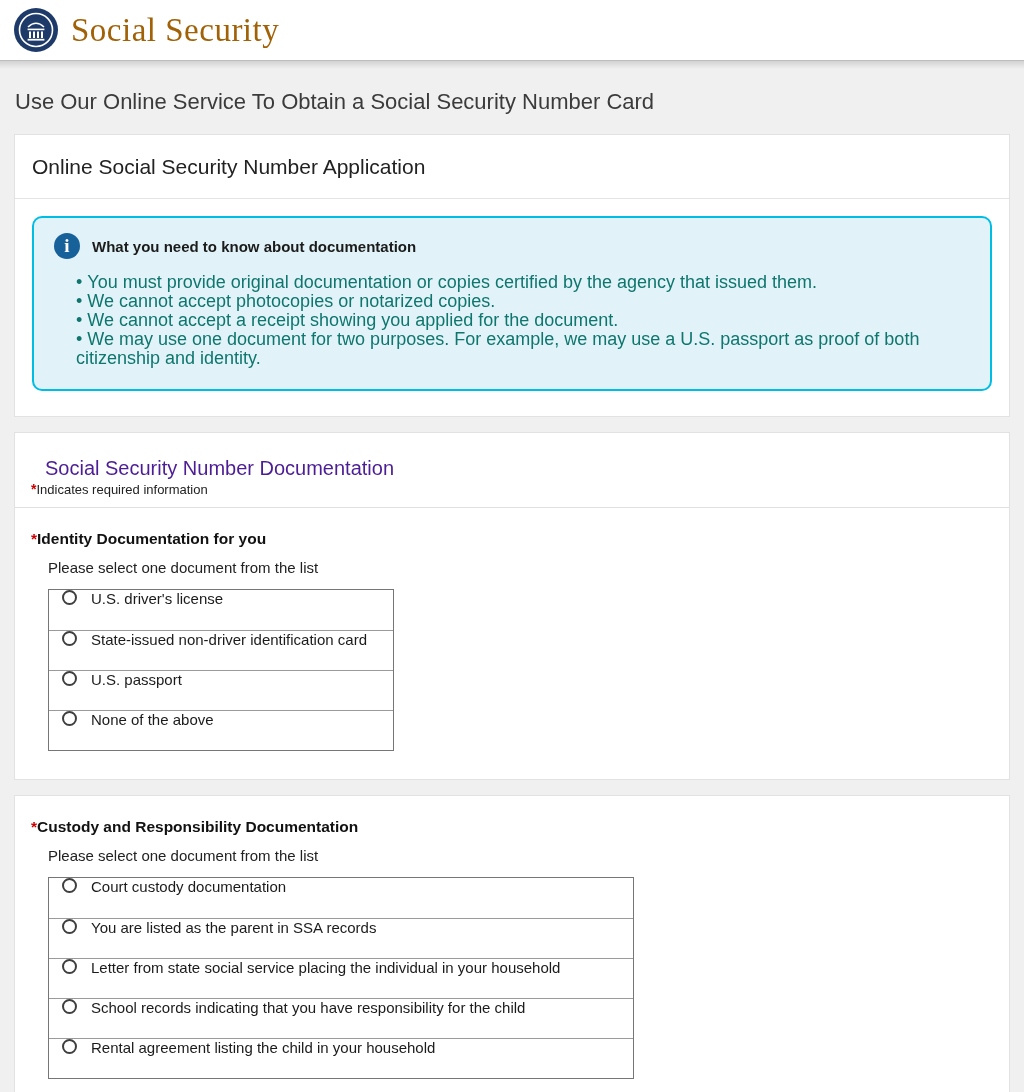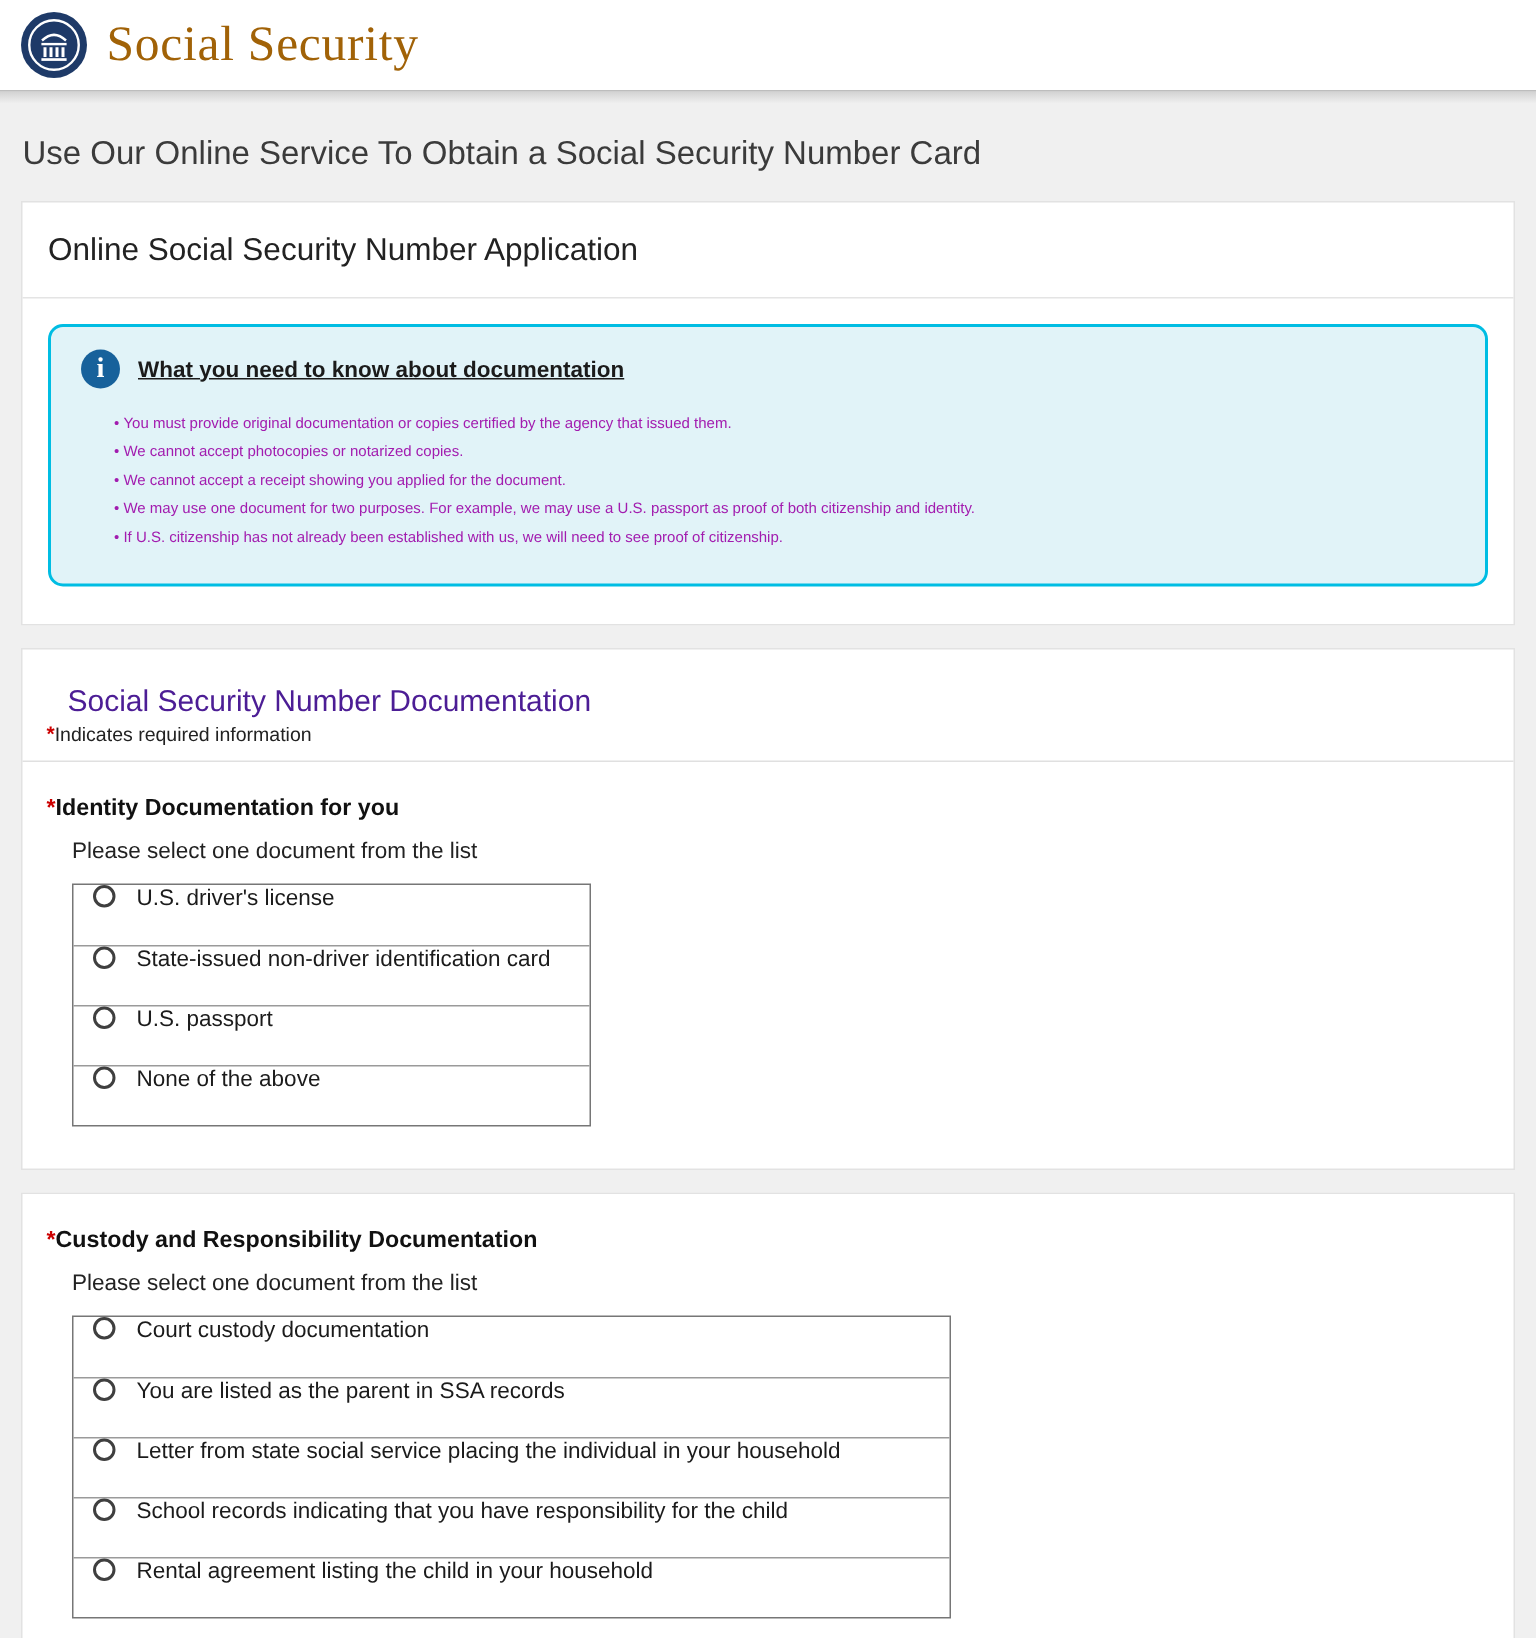--- a/index.html
+++ b/index.html
@@ -72,23 +72,23 @@
     border-radius: 50%;
     background: #17619b;
     color: #fff;
     display: flex; align-items: center; justify-content: center;
     font-family: "Liberation Serif", serif;
     font-weight: bold;
     font-size: 19px;
     flex: 0 0 26px;
   }
   .info-icon::before { content: "i"; }
-  .info-title { font-weight: bold; font-size: 15px; color: #1b1b1b; text-decoration: underline; }
+  .info-title { font-weight: bold; font-size: 15px; color: #1b1b1b; }
   .info-bullets { margin: 14px 0 0 0; padding: 0 0 0 30px; list-style: none; }
-  .info-bullets li { font-size: 10px; line-height: 19px; color: #a21caf; }
+  .info-bullets li { font-size: 18px; line-height: 19px; color: #0f766e; }
   .info-bullets li::before { content: "\2022\00a0"; }
 
   
   .section-header { padding: 18px 16px 10px 16px; border-bottom: 1px solid #e0e0e0; }
   .section-title { font-size: 20px; font-weight: 400; color: #4c1d95; margin: 6px 0 1px 14px; }
   .req { color: #c00; font-weight: bold; }
   .req-note-line { font-size: 13px; color: #222; }
   .req-note-line .req { font-size: 14px; }
 
   .field-block { padding: 22px 16px 28px 16px; }
@@ -151,21 +151,20 @@
   <div class="info-box">
     <div class="info-head">
       <span class="info-icon"></span>
       <span class="info-title">What you need to know about documentation</span>
     </div>
     <ul class="info-bullets">
       <li>You must provide original documentation or copies certified by the agency that issued them.</li>
       <li>We cannot accept photocopies or notarized copies.</li>
       <li>We cannot accept a receipt showing you applied for the document.</li>
       <li>We may use one document for two purposes. For example, we may use a U.S. passport as proof of both citizenship and identity.</li>
-      <li>If U.S. citizenship has not already been established with us, we will need to see proof of citizenship.</li>
     </ul>
   </div>
 </div>
 
 <div class="gap"></div>
 
 <div class="card">
   <div class="section-header">
     <div class="section-title">Social Security Number Documentation</div>
     <div class="req-note-line"><span class="req">*</span><span>Indicates required information</span></div>

